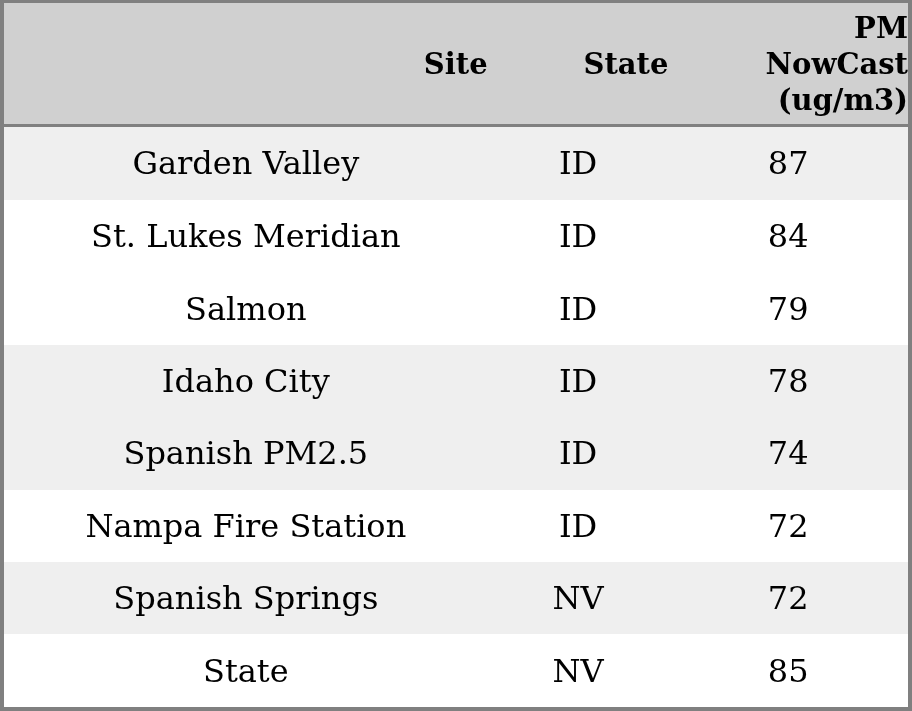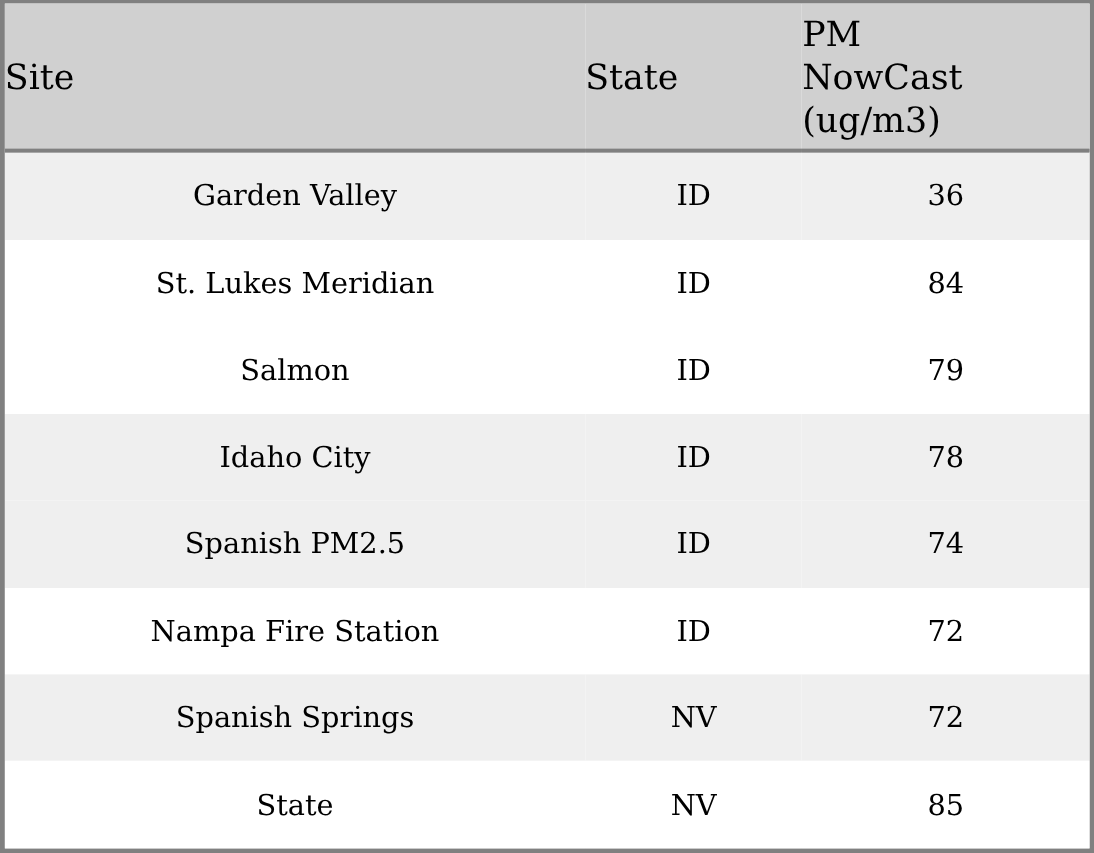--- a/index.html
+++ b/index.html
@@ -24,34 +24,34 @@
   }
   col.col-site  { width: 53.5%; }
   col.col-state { width: 20.0%; }
   col.col-pm    { width: 26.5%; }
 
   thead th {
     background: #d0d0d0;
     border-bottom: 3px solid #808080;
     height: 121px;
     vertical-align: middle;
-    text-align: left;
+    text-align: right;
     font-family: "DejaVu Serif", "Liberation Serif", serif;
-    font-weight: normal;
+    font-weight: bold;
     font-size: 29px;
     line-height: 36px;
     color: #000000;
     white-space: pre-line;
     padding: 0;
   }
   tbody td {
     text-align: center;
     vertical-align: middle;
     font-family: "DejaVu Serif", "Liberation Serif", serif;
-    font-size: 24px;
+    font-size: 32px;
     color: #000000;
     padding: 0;
     height: 57px;
   }
   tbody tr.stripe-odd  { background: #efefef; }
   tbody tr.stripe-even { background: #ffffff; padding-left: 32px; }
 </style>
 </head>
 <body>
 
@@ -68,21 +68,21 @@
         <th>State</th>
         <th>PM
 NowCast
 (ug/m3)</th>
       </tr>
     </thead>
     <tbody>
       <tr class="stripe-odd">
         <td>Garden Valley</td>
         <td>ID</td>
-        <td>36</td>
+        <td>87</td>
       </tr>
       <tr class="stripe-even">
         <td>St. Lukes Meridian</td>
         <td>ID</td>
         <td>84</td>
       </tr>
       <tr class="stripe-even">
         <td>Salmon</td>
         <td>ID</td>
         <td>79</td>

